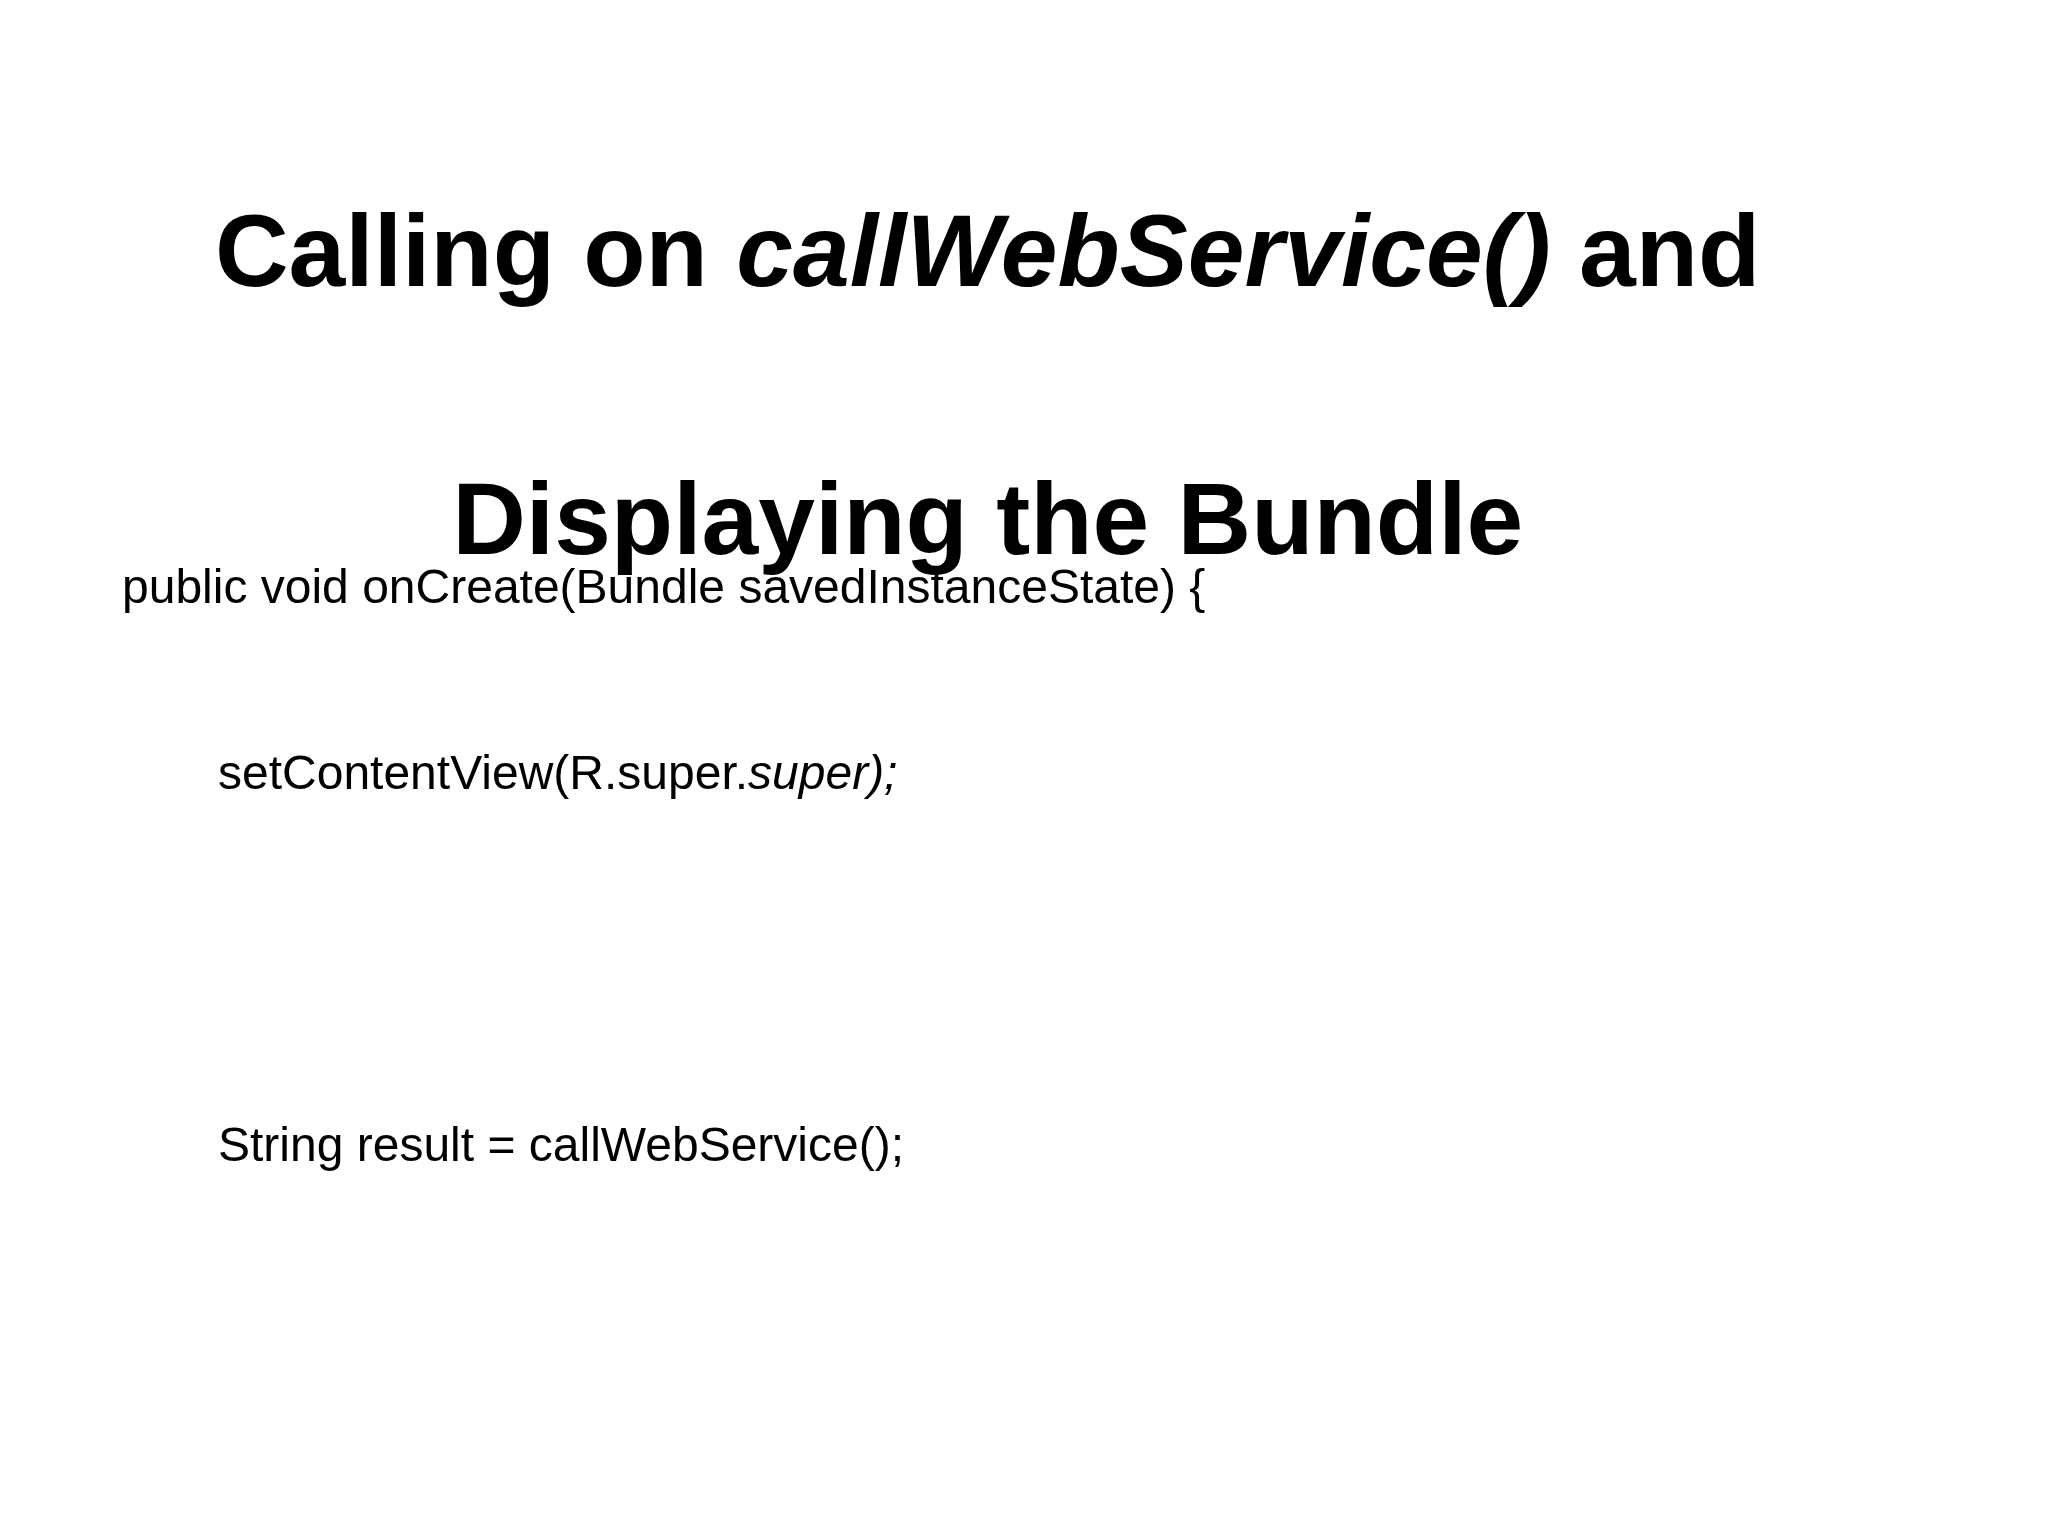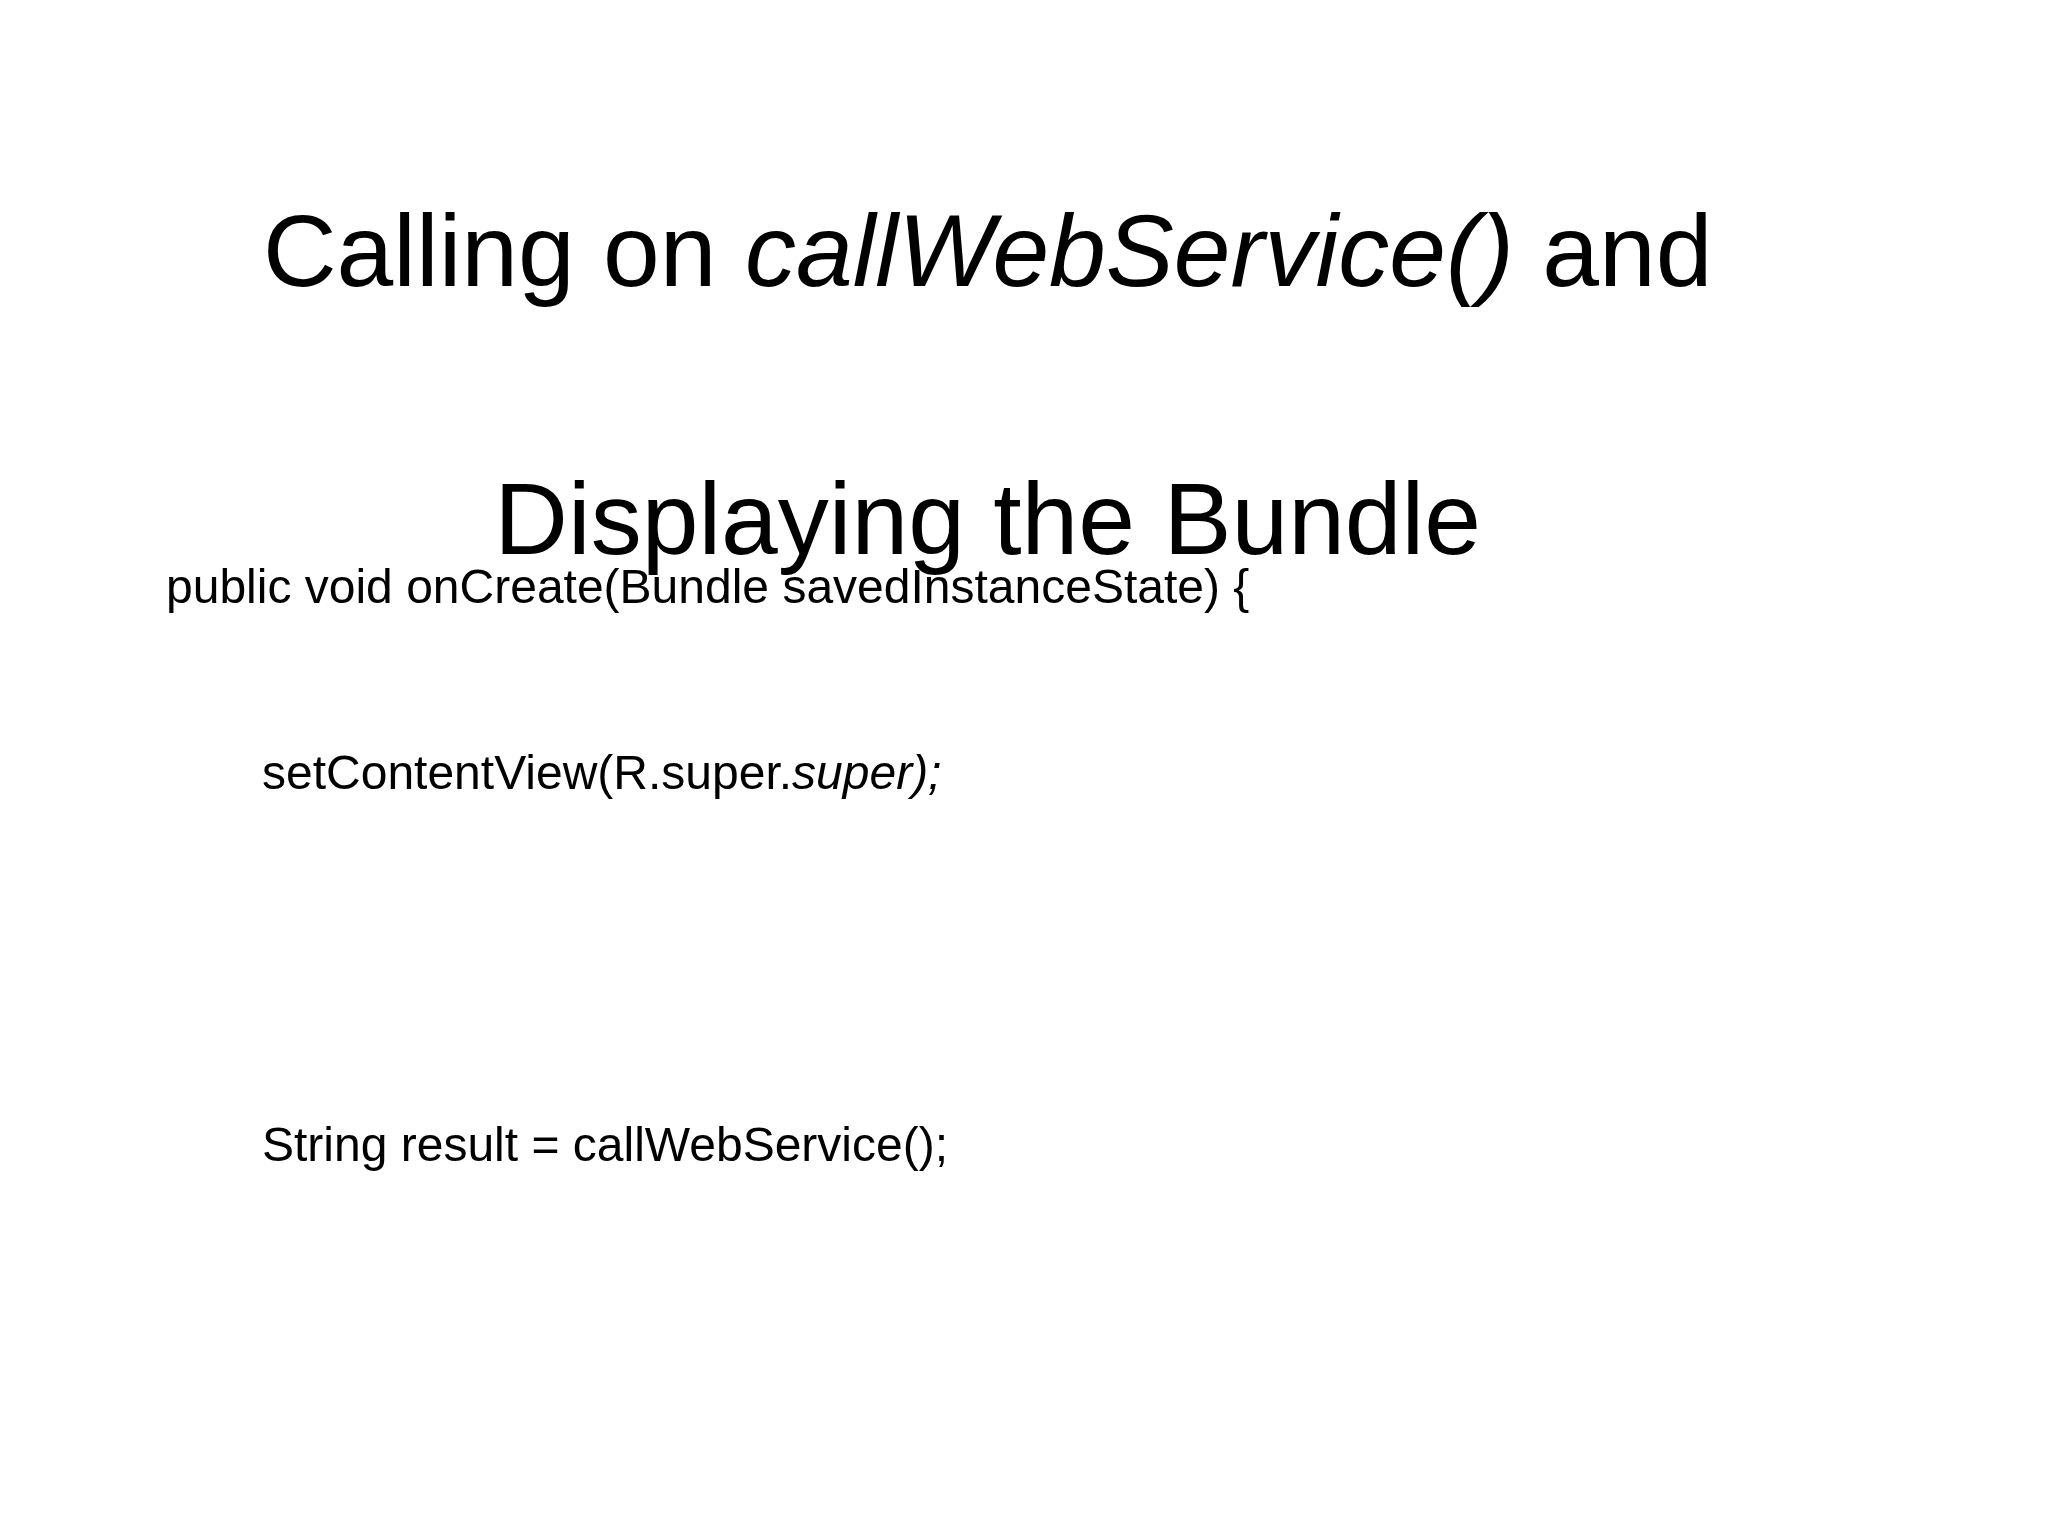--- a/index.html
+++ b/index.html
@@ -20,37 +20,36 @@
     inset: 0;
   }
   .title {
     position: absolute;
     top: 50px;
     left: 0;
     width: 1862px;
     text-align: center;
     font-size: 102px;
     line-height: 134px;
-    font-weight: 400;
+    font-weight: 700;
     white-space: pre;
   }
   .title .it {
     font-style: italic;
   }
   .code {
     position: absolute;
     top: 432px;
     left: 122px;
     font-size: 48px;
     line-height: 62px;
     white-space: pre;
   }
   .code .line {
     min-height: 62px;
-    margin-left: 44px;
   }
   .code .ind1 {
     padding-left: 96px;
   }
   .it {
     font-style: italic;
   }
 </style>
 </head>
 <body>

